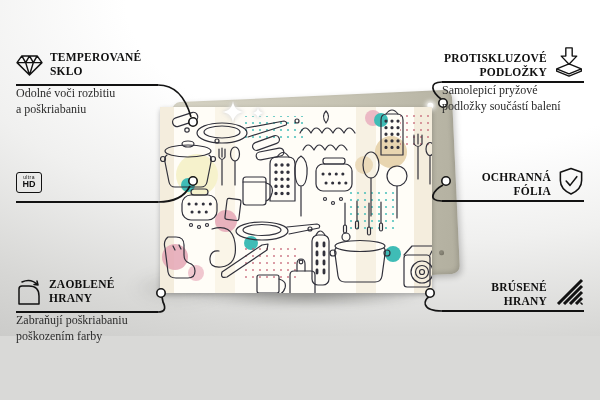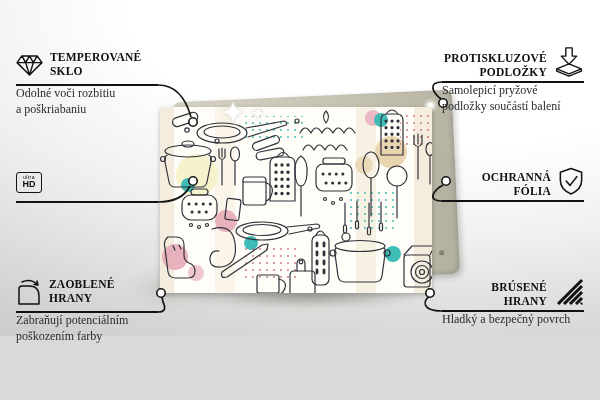--- a/index.html
+++ b/index.html
@@ -296,21 +296,21 @@
           <path d="M3,25 V10 q0,-3 3,-3 h7 q10,0 10,10 v8 z"></path>
           <path d="M6,3 q9,-4 16,3 M22,6 l-4,-0.5 M22,6 l-1,-4"></path>
         </svg>
       </span>
       <span class="title">
         <span>ZAOBLENÉ</span><br>
         <span>HRANY</span>
       </span>
     </div>
     <div class="sub">
-      <span>Zabraňují potenciálním</span><br>
+      <span>Zabraňují poškriabaniu</span><br>
       <span>poškozením farby</span>
     </div>
   </div>
 
   <div class="callout right" id="cr-1">
     <div class="head">
       <span class="title">
         <span>PROTISKLUZOVÉ</span><br>
         <span>PODLOŽKY</span>
       </span>
@@ -348,19 +348,15 @@
       <span class="title">
         <span>BRÚSENÉ</span><br>
         <span>HRANY</span>
       </span>
       <span class="icon">
         <svg width="30" height="28" viewBox="0 0 30 28" fill="none" stroke="#121212" stroke-width="3" stroke-linecap="butt">
           <path d="M4,27 L28,3 M10,27 L28,9 M16,27 L28,15 M22,27 L28,21 M27,27 L28,26"></path>
         </svg>
       </span>
     </div>
-    <div class="sub">
-      <span>Hladký a bezpečný povrch</span><br>
-      <span></span>
-    </div>
   </div>
 
 </div>
 
 </body></html>

